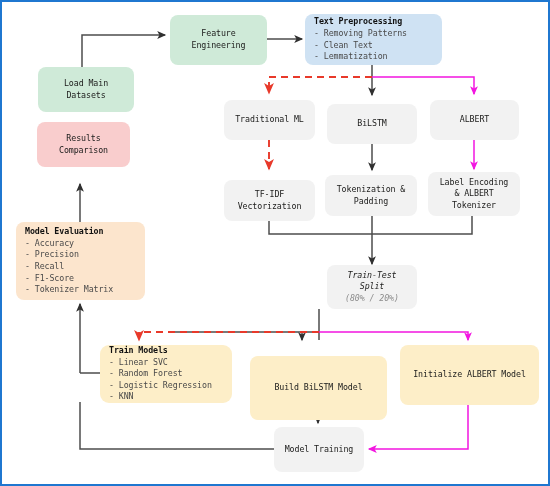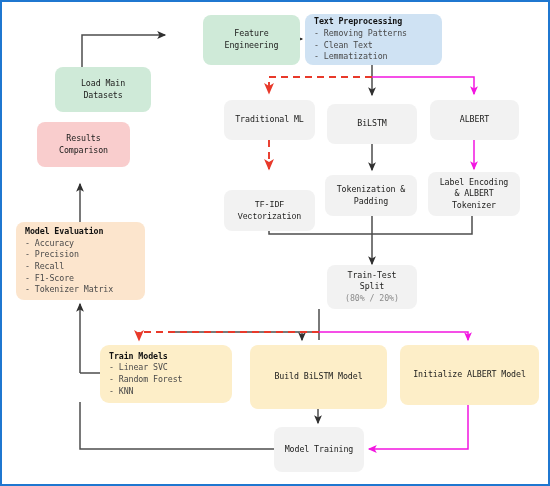--- a/index.html
+++ b/index.html
@@ -25,21 +25,21 @@
     line-height:11.6px;
     letter-spacing:-0.1px;
     color:#20201f;
     z-index:3;
   }
   .node.center{align-items:center;text-align:center;}
   .node.listbox{align-items:flex-start;text-align:center;padding-left:9px;}
   .ttl{font-weight:bold;color:#111111;}
   .li{color:#4a4a4a;white-space:pre;}
   .sub{color:#8c8c8c;}
-  .green{background:#cfead8;margin-left:33px;}
+  .green{background:#cfead8;}
   .blue{background:#cfe2f3;}
   .pink{background:#f9cdcd;}
   .orange{background:#fce5cd;}
   .yellow{background:#fdeec8;}
   .grey{background:#f2f2f2;justify-content:center;}
   .node.center div{white-space:pre;}
 </style>
 </head>
 <body>
 
@@ -93,21 +93,21 @@
     </g>
 
     <g fill="none" stroke="#f216e0" stroke-width="1.5">
       <path d="M370,75 L472,75 L472,92" marker-end="url(#ah-mag)"></path>
       <path d="M472,138 L472,167" marker-end="url(#ah-mag)"></path>
       <path d="M317,330 L466,330 L466,338" marker-end="url(#ah-mag)"></path>
       <path d="M466,403 L466,447 L367,447" marker-end="url(#ah-mag)"></path>
     </g>
   </svg>
 
-  <div class="node green center" style="left:20px;top:65px;width:96px;height:45px;">
+  <div class="node green center" style="left:36px;top:65px;width:96px;height:45px;">
     <div>Load Main
 Datasets</div>
   </div>
 
   <div class="node green center" style="left:168px;top:13px;width:97px;height:50px;">
     <div>Feature
 Engineering</div>
   </div>
 
   <div class="node blue listbox" style="left:303px;top:12px;width:137px;height:51px;">
@@ -127,59 +127,60 @@
   </div>
 
   <div class="node grey center" style="left:325px;top:102px;width:90px;height:40px;">
     <div>BiLSTM</div>
   </div>
 
   <div class="node grey center" style="left:428px;top:98px;width:89px;height:40px;">
     <div>ALBERT</div>
   </div>
 
-  <div class="node grey center" style="left:222px;top:188px;width:91px;height:41px;font-family:Liberation Mono, monospace;">
+  <div class="node grey center" style="left:222px;top:178px;width:91px;height:41px;">
     <div>TF-IDF
 Vectorization</div>
   </div>
 
   <div class="node grey center" style="left:323px;top:173px;width:92px;height:41px;">
     <div>Tokenization &amp;
 Padding</div>
   </div>
 
   <div class="node grey center" style="left:426px;top:170px;width:92px;height:44px;">
     <div>Label Encoding
 &amp; ALBERT
 Tokenizer</div>
   </div>
 
-  <div class="node grey center" style="left:325px;top:263px;width:90px;height:44px;">
+  <div class="node grey center" style="left:325px;top:263px;width:90px;height:44px;font-style:italic;">
     <div>Train-Test
 Split</div>
     <div class="sub">(80% / 20%)</div>
   </div>
 
   <div class="node orange listbox" style="left:14px;top:220px;width:129px;height:78px;">
     <div class="ttl">Model Evaluation</div>
     <div class="li">- Accuracy</div>
     <div class="li">- Precision</div>
     <div class="li">- Recall</div>
     <div class="li">- F1-Score</div>
     <div class="li">- Tokenizer Matrix</div>
   </div>
 
   <div class="node yellow listbox" style="left:98px;top:343px;width:132px;height:58px;border-radius:9px;">
     <div class="ttl">Train Models</div>
     <div class="li">- Linear SVC</div>
     <div class="li">- Random Forest</div>
+    <div class="li">- Logistic Regression</div>
     <div class="li">- KNN</div>
   </div>
 
-  <div class="node yellow center" style="left:248px;top:343px;width:137px;height:64px;">
+  <div class="node yellow center" style="left:248px;top:354px;width:137px;height:64px;">
     <div>Build BiLSTM Model</div>
   </div>
 
   <div class="node grey center" style="left:272px;top:425px;width:90px;height:45px;">
     <div>Model Training</div>
   </div>
 
   <div class="node yellow center" style="left:398px;top:343px;width:139px;height:60px;">
     <div>Initialize ALBERT Model</div>
   </div>

